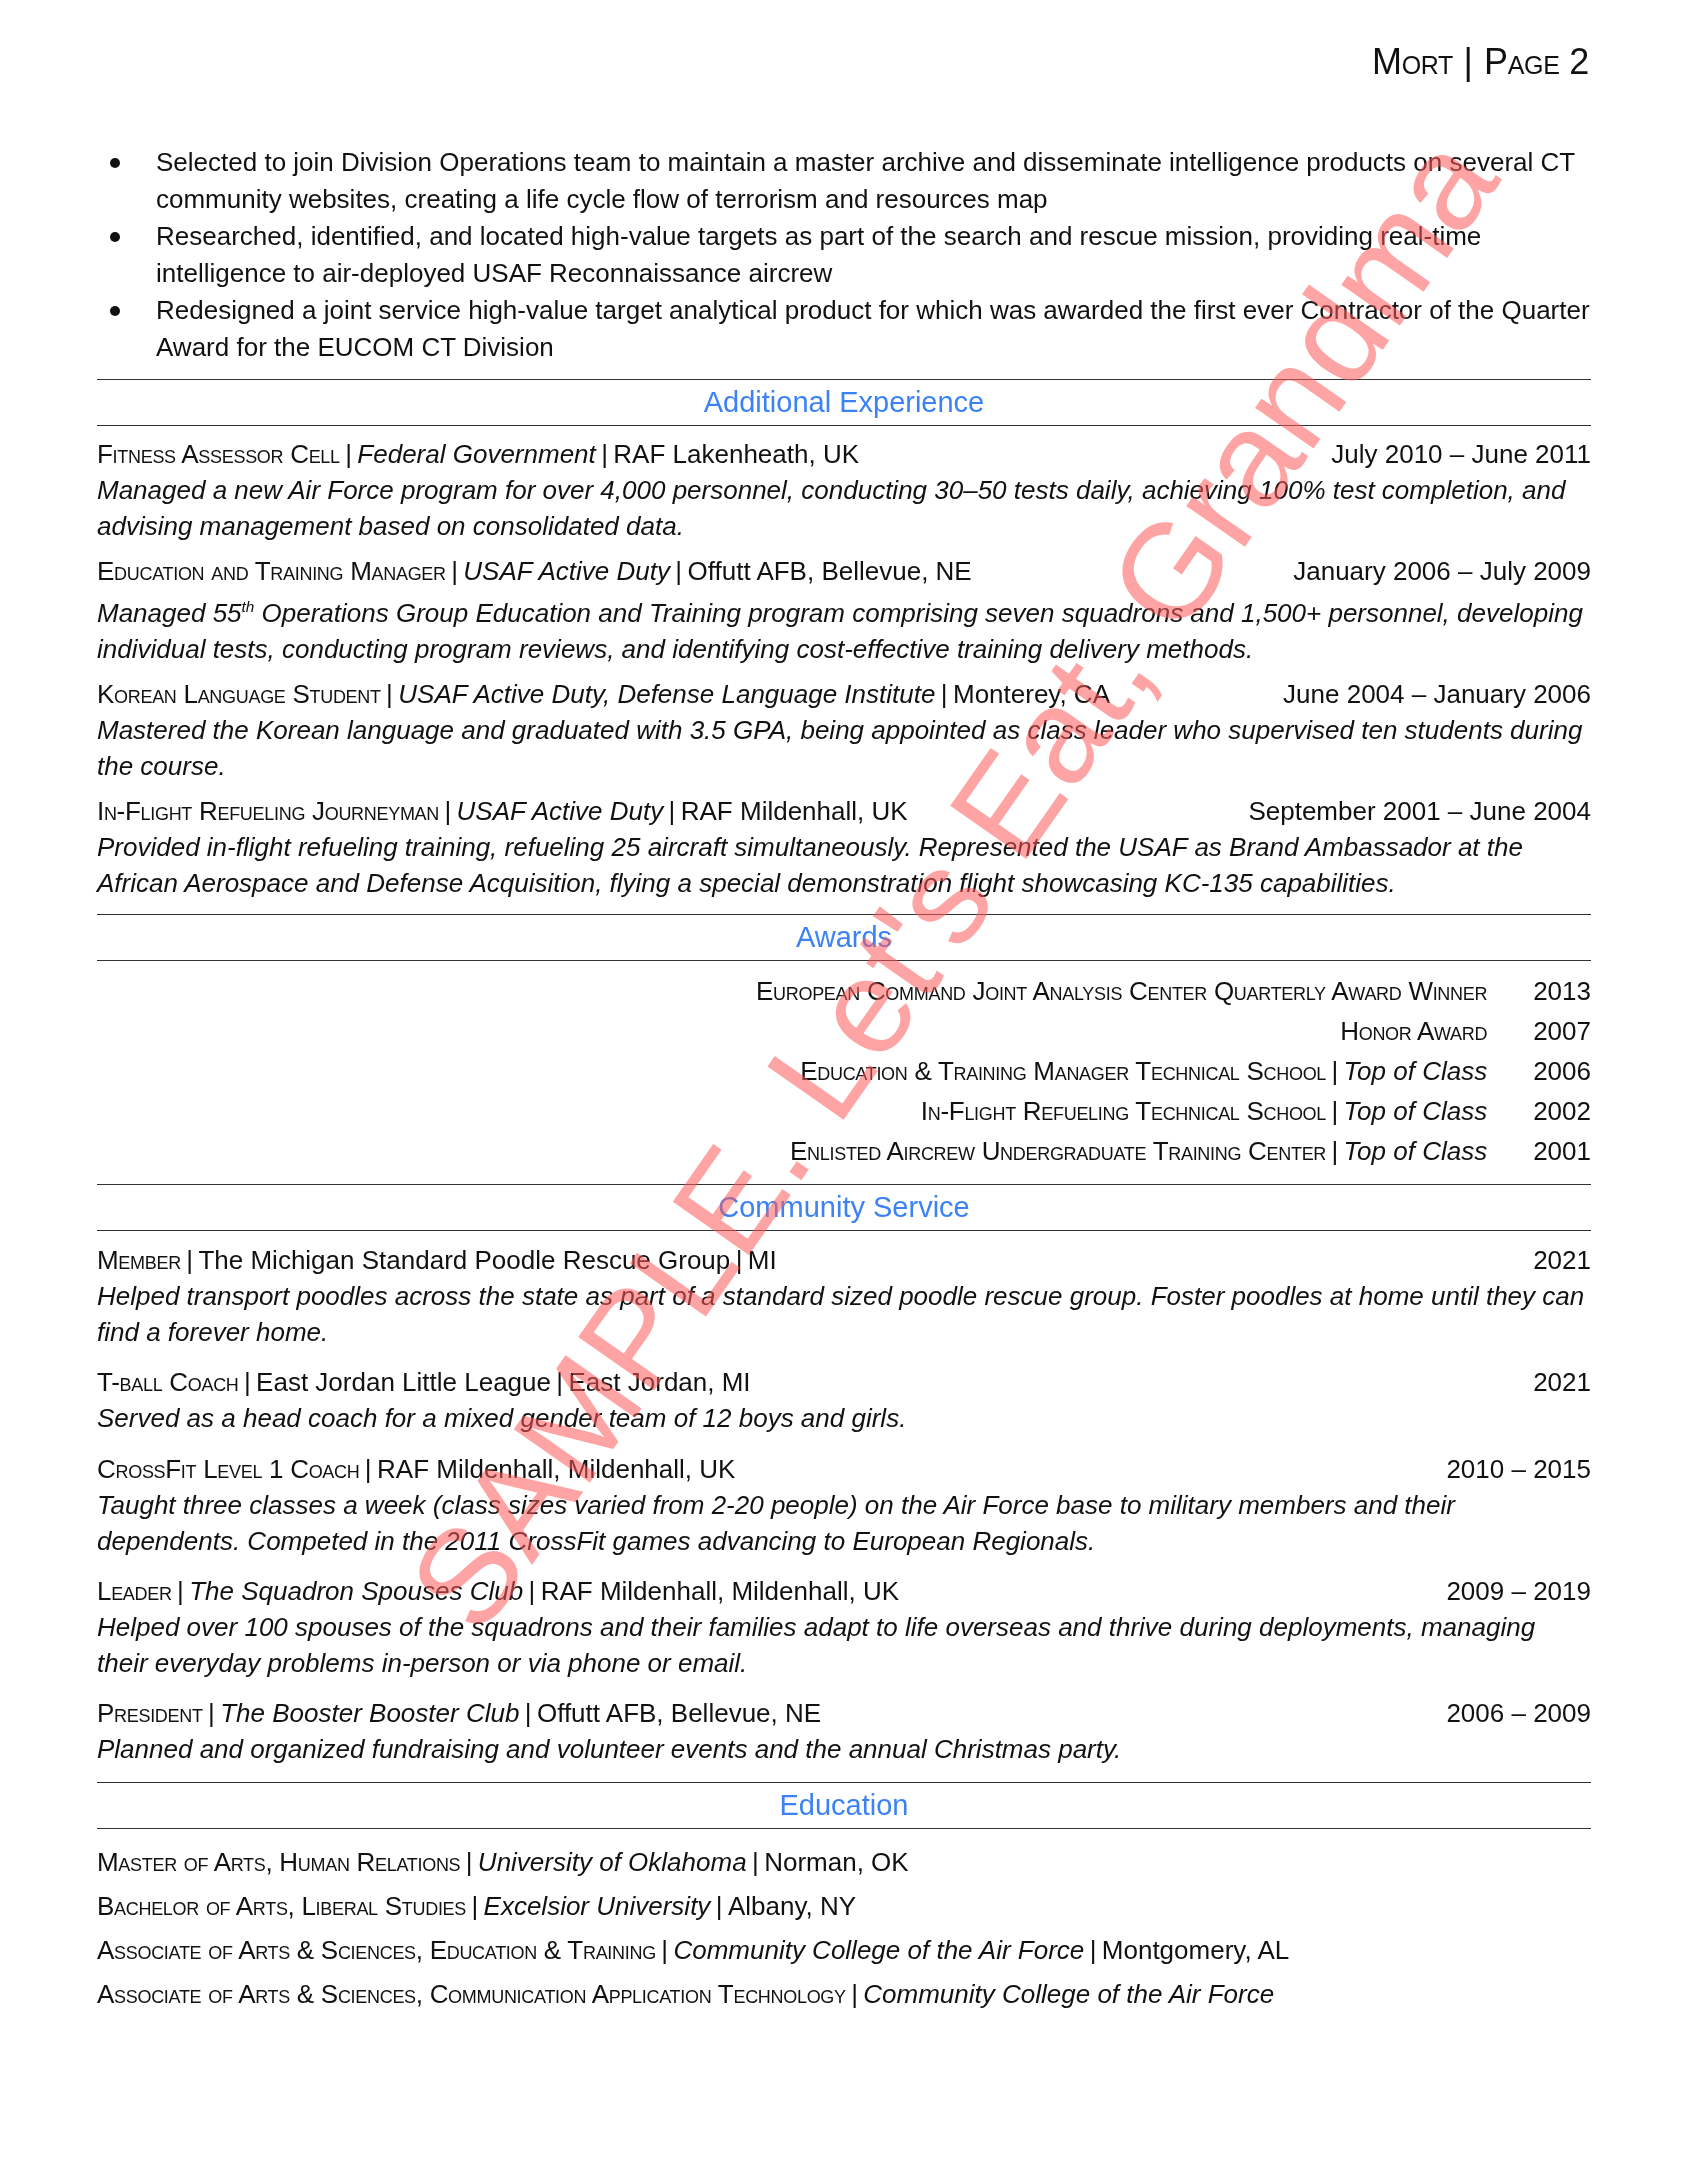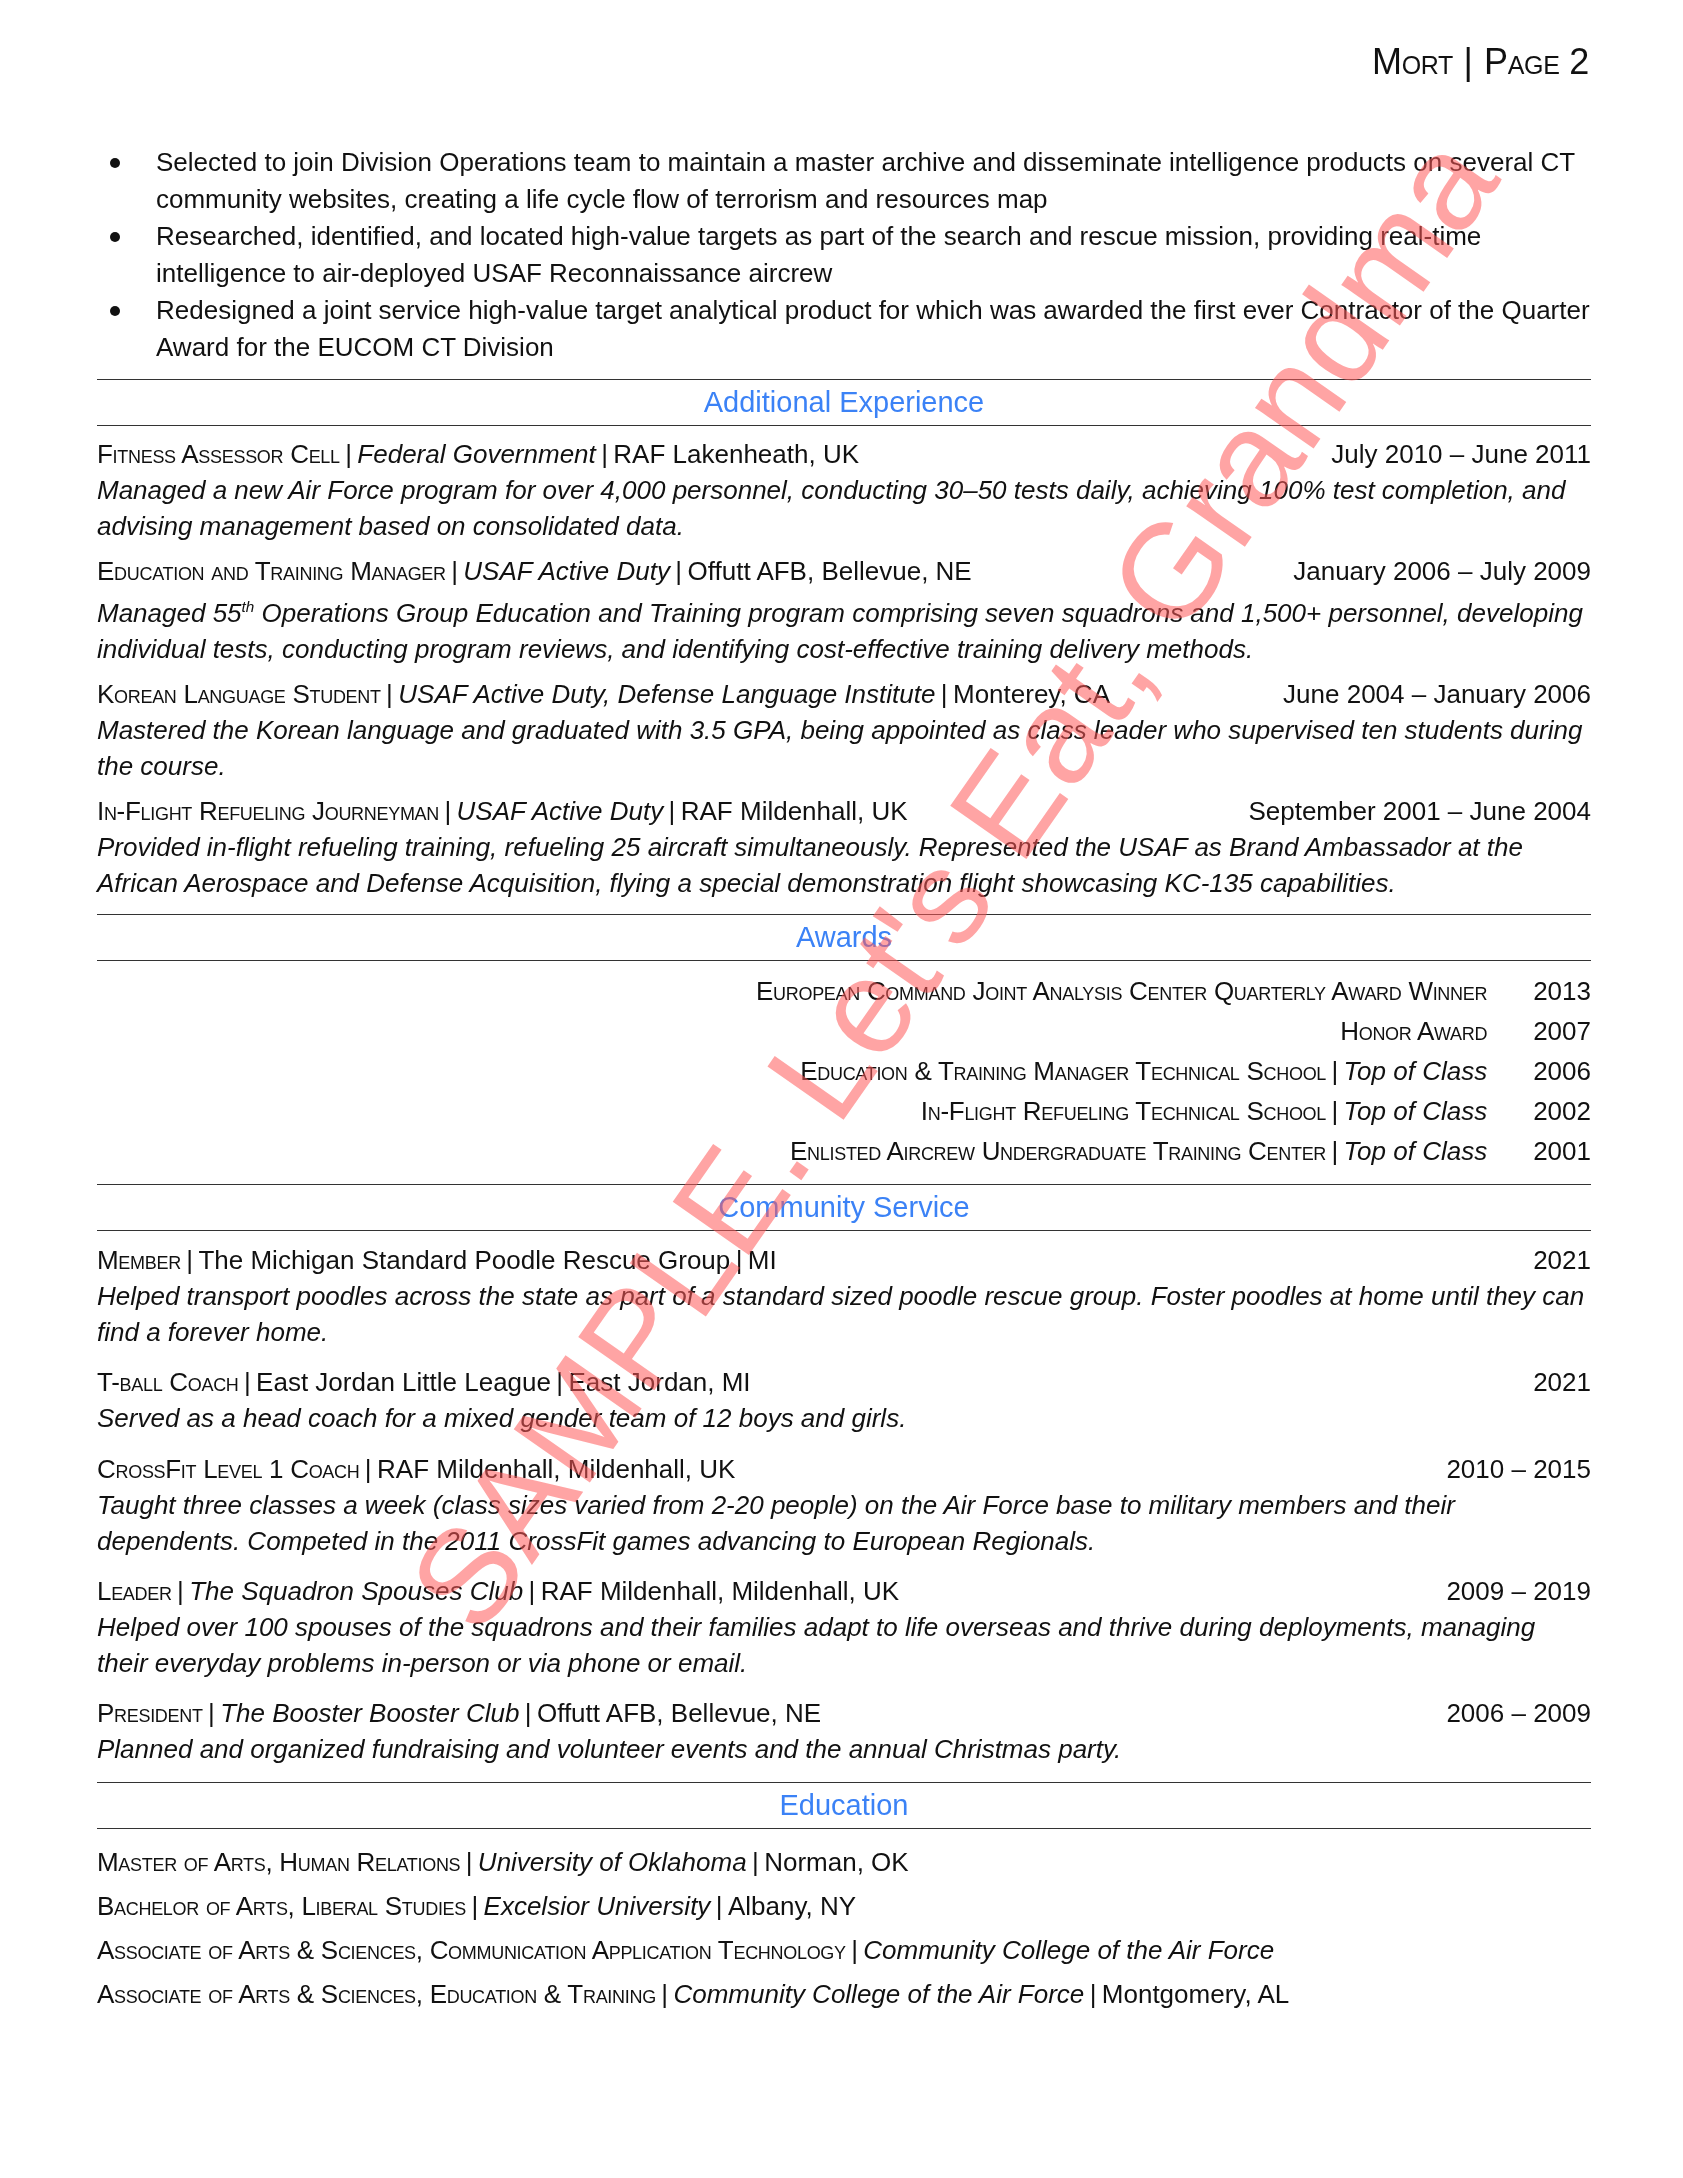--- a/index.html
+++ b/index.html
@@ -164,24 +164,24 @@
 
     <div class="section-head">Education</div>
     <div>
       <div class="edu-row">
         <span class="title-sc">Master of Arts, Human Relations</span><span class="sep">|</span><span class="ital">University of Oklahoma</span><span class="sep">|</span><span>Norman, OK</span>
       </div>
       <div class="edu-row">
         <span class="title-sc">Bachelor of Arts, Liberal Studies</span><span class="sep">|</span><span class="ital">Excelsior University</span><span class="sep">|</span><span>Albany, NY</span>
       </div>
       <div class="edu-row">
-        <span class="title-sc">Associate of Arts &amp; Sciences, Communication Application Technology</span><span class="sep">|</span><span class="ital">Community College of the Air Force</span>
+        <span class="title-sc">Associate of Arts &amp; Sciences, Education &amp; Training</span><span class="sep">|</span><span class="ital">Community College of the Air Force</span><span class="sep">|</span><span>Montgomery, AL</span>
       </div>
       <div class="edu-row">
-        <span class="title-sc">Associate of Arts &amp; Sciences, Education &amp; Training</span><span class="sep">|</span><span class="ital">Community College of the Air Force</span><span class="sep">|</span><span>Montgomery, AL</span>
+        <span class="title-sc">Associate of Arts &amp; Sciences, Communication Application Technology</span><span class="sep">|</span><span class="ital">Community College of the Air Force</span>
       </div>
     </div>
 
   </div>
 
   <div class="watermark">SAMPLE. Let's Eat, Grandma</div>
 </div>
 
 
 </body></html>

